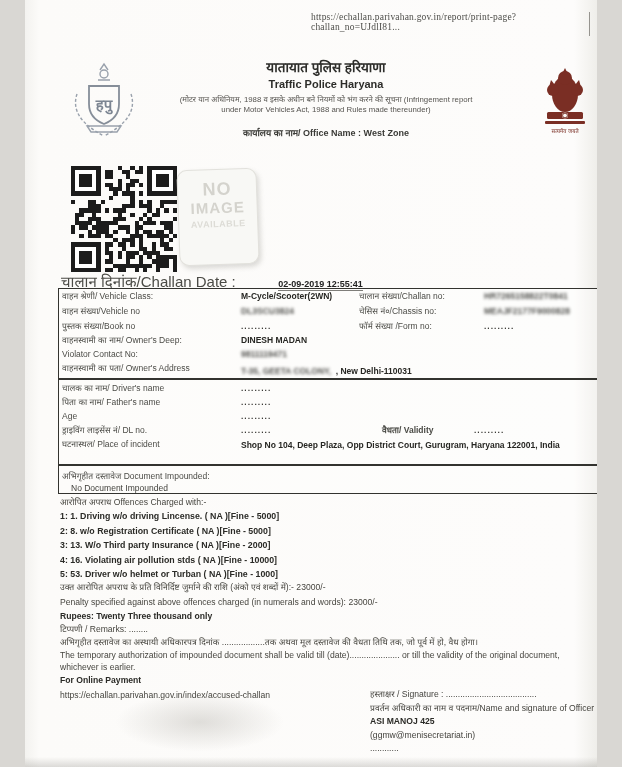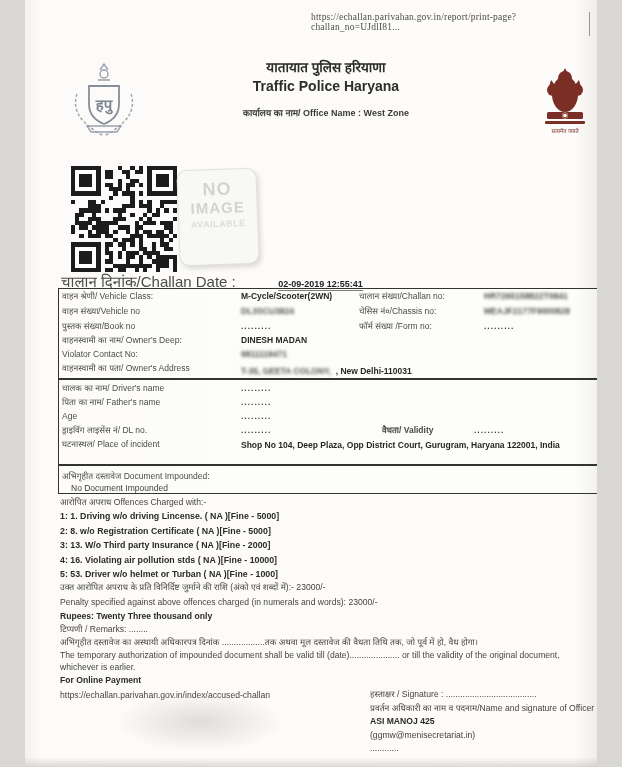--- a/index.html
+++ b/index.html
@@ -8,21 +8,21 @@
     background:linear-gradient(90deg,#f3f2ef 0,#fcfbf9 2.5%,#fdfcfb 96%,#efeeea 100%);
     font-family:"Liberation Sans","DejaVu Sans",sans-serif;color:#3d3d3a;
   }
   .page::after{content:"";position:absolute;left:0;right:0;bottom:0;height:10px;
     background:linear-gradient(180deg,rgba(0,0,0,0),rgba(120,118,112,.25));pointer-events:none;}
   .abs{position:absolute;}
   .top-url{font-family:"Liberation Serif","DejaVu Serif",serif;font-size:9.5px;color:#4c4c48;letter-spacing:.2px;}
   .corner-tick{width:1px;height:24px;background:#96948f;}
   .title-block{text-align:center;line-height:1.25;}
   .t-hi{font-size:13.5px;font-weight:bold;color:#2d2d2a;}
-  .t-en{font-size:14px;font-weight:bold;color:#2d2d2a;margin-top:1px;}
+  .t-en{font-size:11px;font-weight:bold;color:#2d2d2a;margin-top:1px;}
   .t-sub{font-size:7.8px;color:#55534f;margin-top:3px;line-height:1.3;}
   .t-office{font-size:9px;font-weight:600;color:#3a3a36;margin-top:13px;}
   .noimg{
     width:80px;height:96px;background:#f8f8f5;border:1px solid #e2e1dc;border-radius:10px;
     box-shadow:2px 3px 5px rgba(100,98,92,.22);transform:rotate(-2deg);
     display:flex;flex-direction:column;align-items:center;justify-content:flex-start;padding-top:10px;box-sizing:border-box;
     color:#d4d3cd;font-weight:bold;letter-spacing:1px;text-align:center;
   }
   .noimg .l1{font-size:18px;line-height:1.05;}
   .noimg .l2{font-size:15px;line-height:1.2;}
@@ -62,20 +62,24 @@
         <circle cx="39" cy="14" r="4"></circle>
         <path d="M33,20 L45,20 M35,10 L39,4 L43,10"></path>
       </g>
       <text x="39" y="50" text-anchor="middle" font-size="15" font-weight="bold" fill="#7c8592">हपु</text>
     </svg>
   </div>
 
   <div class="abs title-block" style="left:106px;top:60px;width:390px;">
     <div class="t-hi">यातायात पुलिस हरियाणा</div>
     <div class="t-en">Traffic Police Haryana</div>
+    <div class="t-sub">
+      <div>(मोटर यान अधिनियम, 1988 व इसके अधीन बने नियमों को भंग करने की सूचना (Infringement report</div>
+      <div>under Motor Vehicles Act, 1988 and Rules made thereunder)</div>
+    </div>
     <div class="t-office">कार्यालय का नाम/ Office Name : West Zone</div>
   </div>
 
   <div class="abs" style="left:508px;top:60px;width:64px;height:84px;text-align:center;">
     <svg width="64" height="84" viewBox="0 0 64 84">
       <g fill="#7a2e24">
         <ellipse cx="32" cy="34" rx="13" ry="18"></ellipse>
         <circle cx="32" cy="18" r="7"></circle>
         <circle cx="20" cy="30" r="6"></circle>
         <circle cx="44" cy="30" r="6"></circle>

